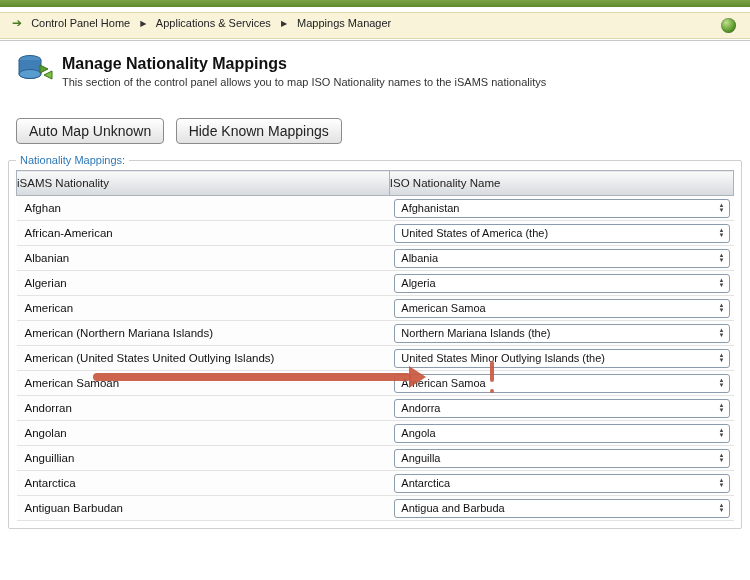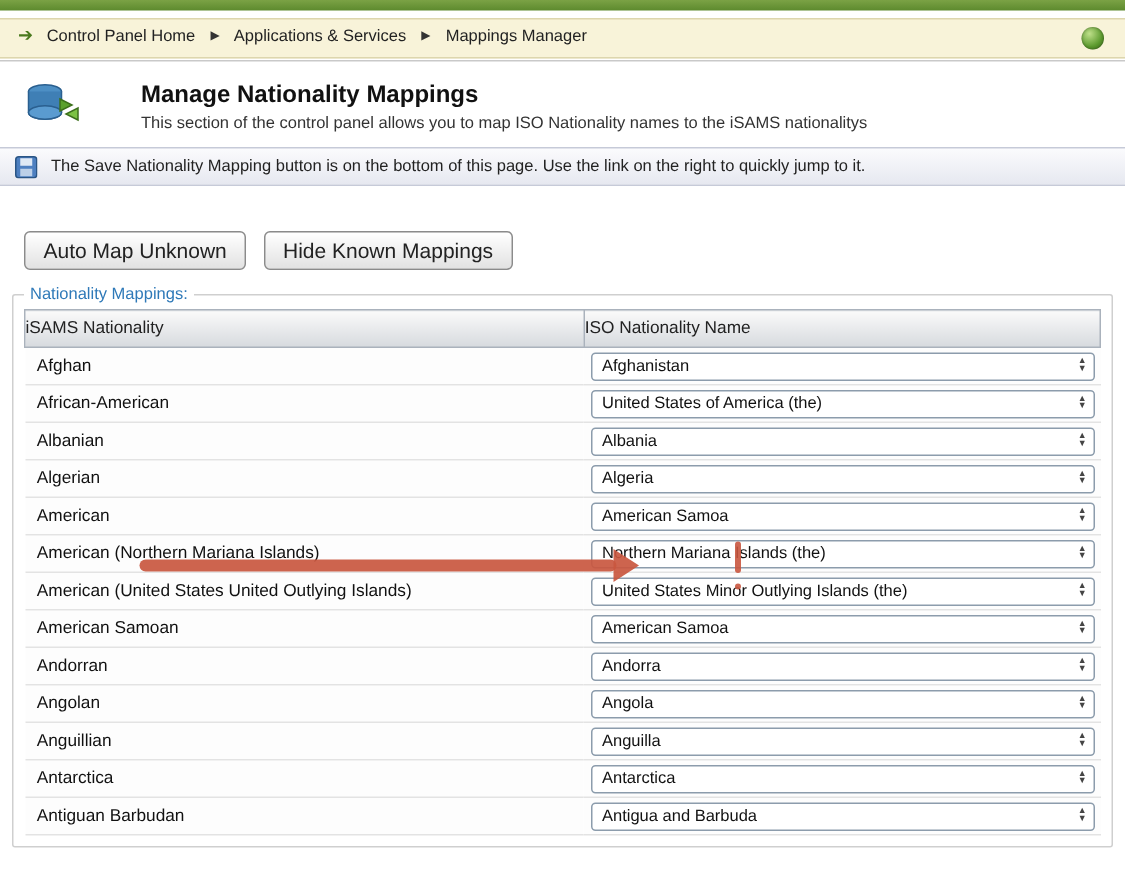--- a/index.html
+++ b/index.html
@@ -20,21 +20,21 @@
       font-size:11px;padding-left:12px;}
   .breadcrumb-bar a{color:#222;text-decoration:none;cursor:pointer;}
   .bc-icon{color:#4a7a1e;font-size:12px;margin-right:6px;}
   .sep{color:#333;font-size:8px;margin:0 7px;vertical-align:1px;}
   .globe{position:absolute;right:14px;top:5px;width:15px;height:15px;border-radius:50%;
       background:radial-gradient(circle at 35% 30%, #bfe08a, #5c9a2e 60%, #3d6b1d);
       box-shadow:inset 0 0 2px rgba(0,0,0,.4);}
   .rule{height:1px;background:#c9c9c9;margin-top:1px;}
 
   
-  .title-row{display:flex;align-items:flex-end;margin:12px 0 0 16px;gap:32px;}
+  .title-row{display:flex;align-items:flex-start;margin:12px 0 0 16px;}
   .title-icon{width:38px;height:34px;flex:0 0 38px;margin-right:8px;}
   .page-title{font-size:16px;font-weight:bold;color:#111;margin:2px 0 3px 0;}
   .page-subtitle{font-size:11px;color:#333;}
 
   
   .notice{display:flex;align-items:center;margin-top:10px;height:24px;
       background:linear-gradient(#fbfbfd,#e6e8f0);
       border-top:1px solid #c6cad8;border-bottom:1px solid #c6cad8;
       font-size:11px;color:#222;padding-left:10px;}
   .notice-icon{width:15px;height:15px;margin-right:9px;flex:0 0 15px;}
@@ -98,28 +98,20 @@
       <ellipse cx="14" cy="21" rx="11" ry="4.5" fill="#5a9bd0" stroke="#2a5f8f"></ellipse>
       <path d="M24 12 l8 4 -8 4 z" fill="#5aa02c" stroke="#3c701c"></path>
       <path d="M36 26 l-8 -4 8 -4 z" fill="#7cc244" stroke="#3c701c"></path>
     </svg>
     <div>
       <div class="page-title">Manage Nationality Mappings</div>
       <div class="page-subtitle">This section of the control panel allows you to map ISO Nationality names to the iSAMS nationalitys</div>
     </div>
   </div>
 
-  <div class="notice">
-    <svg class="notice-icon" viewBox="0 0 15 15">
-      <rect x="0.5" y="0.5" width="14" height="14" rx="2" fill="#4d7fc0" stroke="#2a5585"></rect>
-      <rect x="3.5" y="1.5" width="8" height="5" fill="#dfe9f5"></rect>
-      <rect x="3.5" y="8.5" width="8" height="5" fill="#bcd0e8"></rect>
-    </svg>
-    <span>The Save Nationality Mapping button is on the bottom of this page. Use the link on the right to quickly jump to it.</span>
-  </div>
 
   <div class="btn-row">
     <button class="tool">Auto Map Unknown</button>
     <button class="tool">Hide Known Mappings</button>
   </div>
 
   <fieldset>
     <legend>Nationality Mappings:</legend>
     <table class="map">
       <thead>

